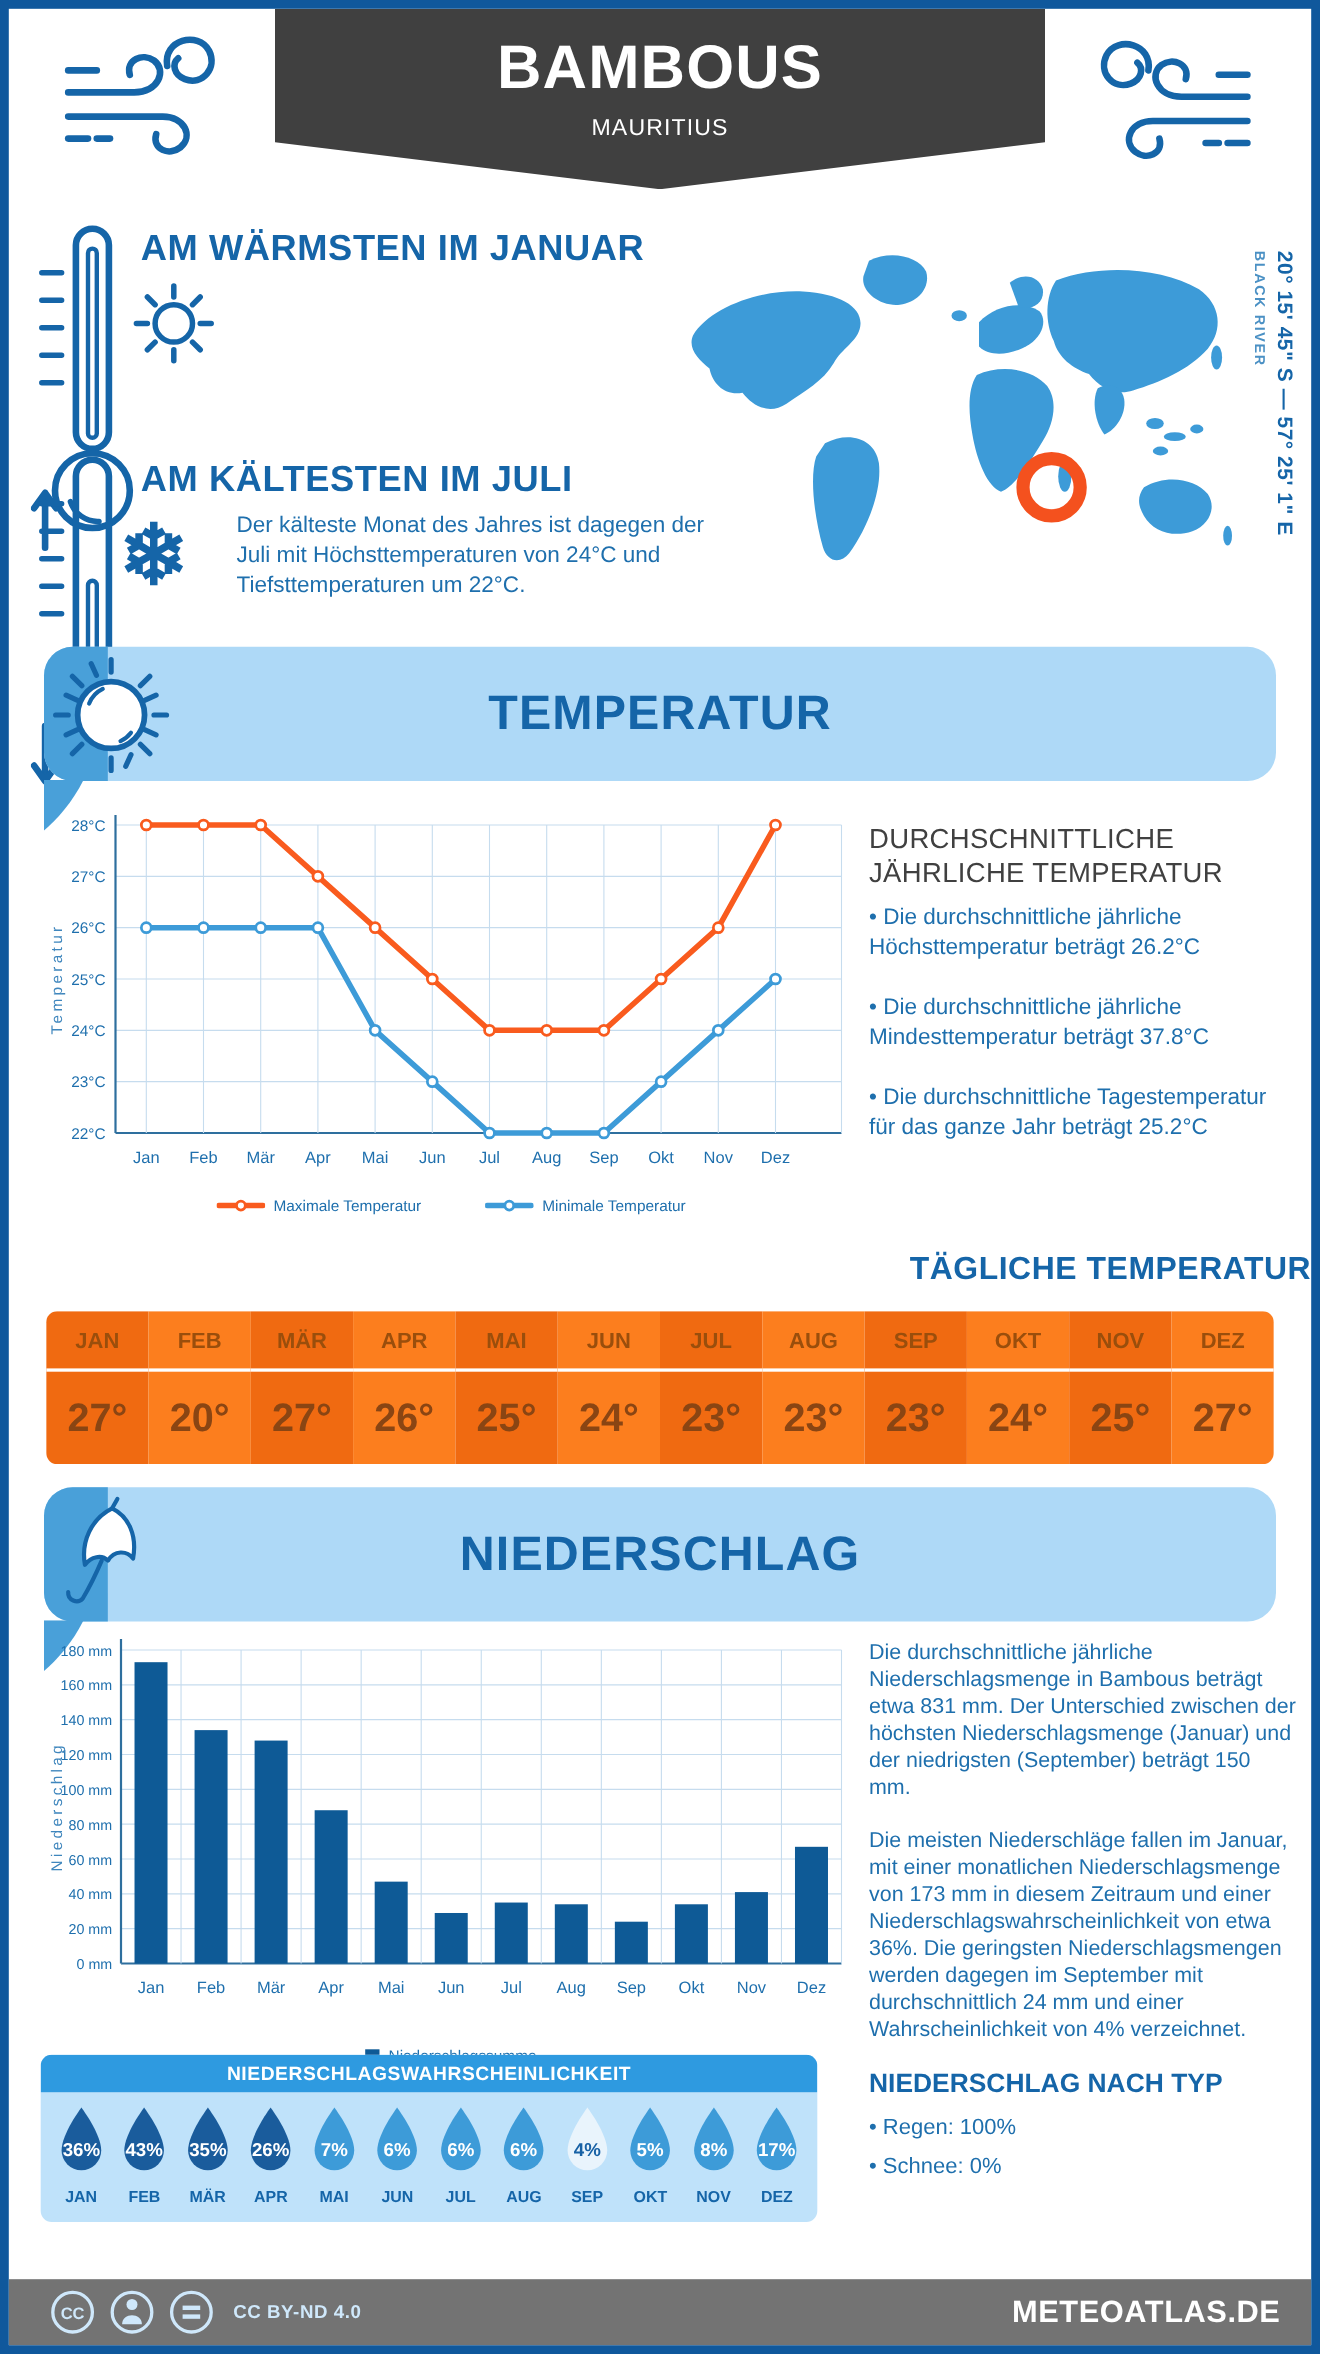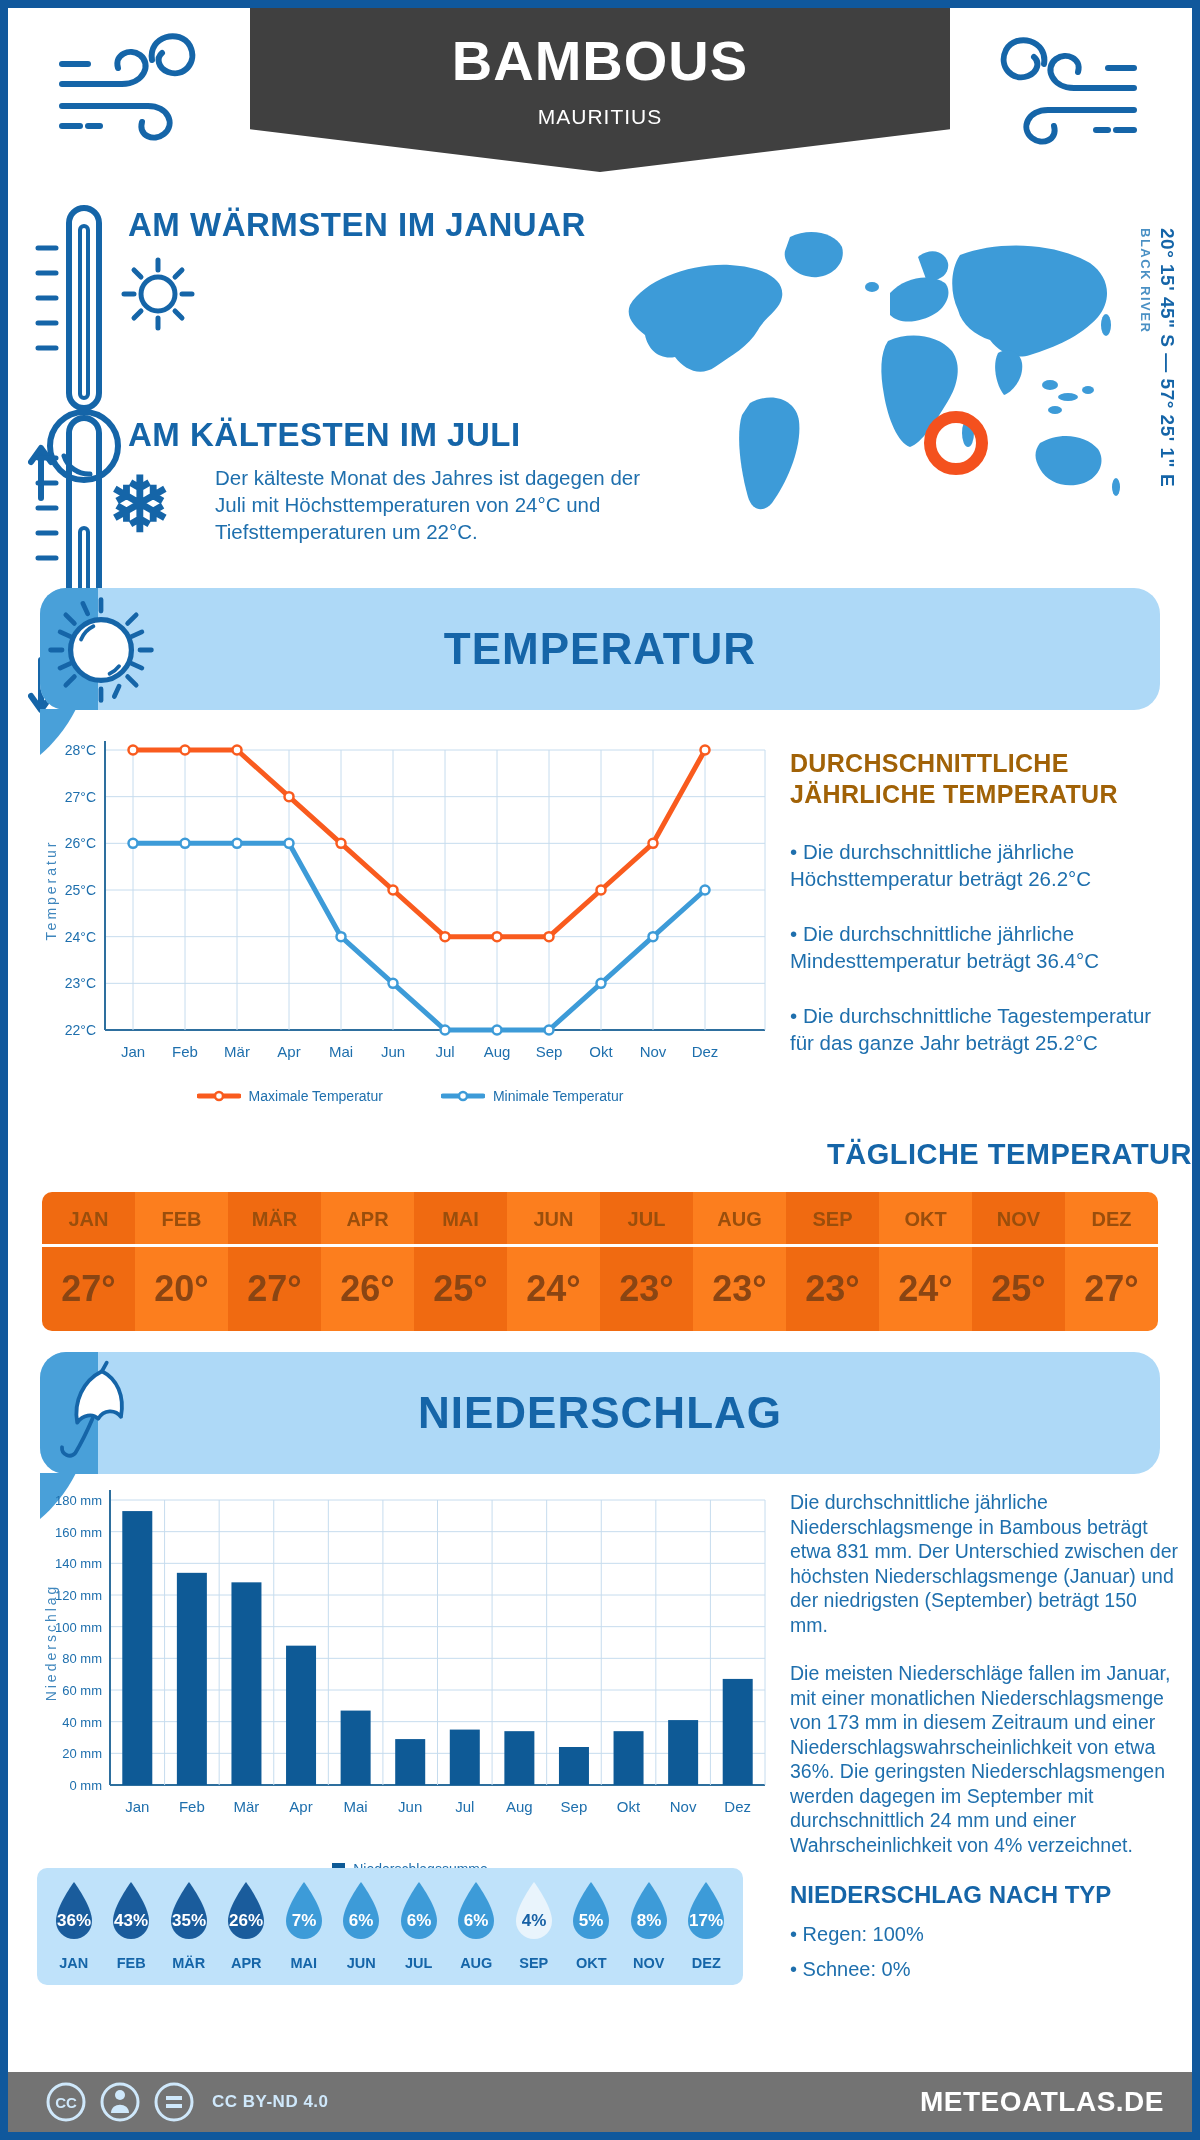--- a/index.html
+++ b/index.html
@@ -40,21 +40,21 @@
   svg text{font-family:"Liberation Sans",sans-serif;}
 
   .legend{position:absolute;left:32px;width:740px;display:flex;justify-content:center;gap:58px;margin-top:20px;}
   .legend.t{top:1060px;} .legend.p{top:1833px;}
   .lg-item{display:flex;align-items:center;gap:8px;font-size:14px;color:#1e6fad;}
   .lg-square{display:inline-block;width:13px;height:13px;background:#0e5a96;}
 
   .col-right{position:absolute;left:782px;width:388px;}
   .col-right.temp{top:740px;}
   .col-right.precip{top:1482px;}
-  .col-head{font-size:25px;font-weight:700;color:#a16207;line-height:31px;margin-bottom:28px;letter-spacing:.3px;}
+  .col-head{font-size:25px;font-weight:400;color:#404040;line-height:31px;margin-bottom:10px;letter-spacing:.3px;}
   .bullet{font-size:20.5px;line-height:27px;color:#1e6fad;margin-bottom:28px;}
   .bullet::before{content:"• ";}
   .ptext{font-size:19.5px;line-height:24.5px;color:#1e6fad;margin-bottom:24px;}
   .type-head{font-size:24px;font-weight:800;color:#1565a8;margin:2px 0 12px;}
   .type-bullet{font-size:20px;line-height:26px;color:#1e6fad;margin-bottom:9px;}
   .type-bullet::before{content:"• ";}
 
   .daily-title{position:absolute;left:0;top:1130px;width:100%;text-align:right;font-size:29px;font-weight:800;color:#1565a8;letter-spacing:.5px;}
   .daily-table{position:absolute;left:34px;top:1184px;width:1116px;display:grid;grid-template-columns:repeat(12,1fr);border-radius:10px;overflow:hidden;}
   .tcol{display:flex;flex-direction:column;}
@@ -255,21 +255,21 @@
           <circle cx="22" cy="6" r="4" fill="#fff" stroke="#3d9bd8" stroke-width="2.5"></circle>
         </svg>
         <span>Minimale Temperatur</span>
       </div>
     </div>
 
   <div class="col-right temp">
     <div class="col-head">DURCHSCHNITTLICHE JÄHRLICHE TEMPERATUR</div>
     <div id="annual-bullets">
         <div class="bullet">Die durchschnittliche jährliche Höchsttemperatur beträgt 26.2°C</div>
-        <div class="bullet">Die durchschnittliche jährliche Mindesttemperatur beträgt 36.4°C</div>
+        <div class="bullet">Die durchschnittliche jährliche Mindesttemperatur beträgt 37.8°C</div>
         <div class="bullet">Die durchschnittliche Tagestemperatur für das ganze Jahr beträgt 25.2°C</div>
       </div>
   </div>
 
   <div class="daily-title">TÄGLICHE TEMPERATUR</div>
   <div class="daily-table" id="daily-table">
       <div class="tcol odd">
         <div class="tmonth">JAN</div>
         <div class="tval">27°</div>
       </div>
@@ -404,20 +404,21 @@
     <div class="ptext">Die durchschnittliche jährliche Niederschlagsmenge in Bambous beträgt etwa 831 mm. Der Unterschied zwischen der höchsten Niederschlagsmenge (Januar) und der niedrigsten (September) beträgt 150 mm.</div>
     <div class="ptext">Die meisten Niederschläge fallen im Januar, mit einer monatlichen Niederschlagsmenge von 173 mm in diesem Zeitraum und einer Niederschlagswahrscheinlichkeit von etwa 36%. Die geringsten Niederschlagsmengen werden dagegen im September mit durchschnittlich 24 mm und einer Wahrscheinlichkeit von 4% verzeichnet.</div>
     <div class="type-head">NIEDERSCHLAG NACH TYP</div>
     <div id="type-bullets">
         <div class="type-bullet">Regen: 100%</div>
         <div class="type-bullet">Schnee: 0%</div>
       </div>
   </div>
 
   <div class="prob">
+    <div class="prob-bar">NIEDERSCHLAGSWAHRSCHEINLICHKEIT</div>
     <div class="drops" id="drops-row">
         <div class="dropcol"><svg width="46" height="64" viewBox="0 0 46 64">
             <path d="M23 2 C23 2 5 26 5 41 A18 18 0 0 0 41 41 C41 26 23 2 23 2 Z" fill="#1a5c9c"></path>
             <text x="23" y="46" text-anchor="middle" font-size="17" font-weight="bold" fill="#fff">36%</text>
           </svg><div class="dmonth">JAN</div></div>
         <div class="dropcol"><svg width="46" height="64" viewBox="0 0 46 64">
             <path d="M23 2 C23 2 5 26 5 41 A18 18 0 0 0 41 41 C41 26 23 2 23 2 Z" fill="#1a5c9c"></path>
             <text x="23" y="46" text-anchor="middle" font-size="17" font-weight="bold" fill="#fff">43%</text>
           </svg><div class="dmonth">FEB</div></div>
         <div class="dropcol"><svg width="46" height="64" viewBox="0 0 46 64">

